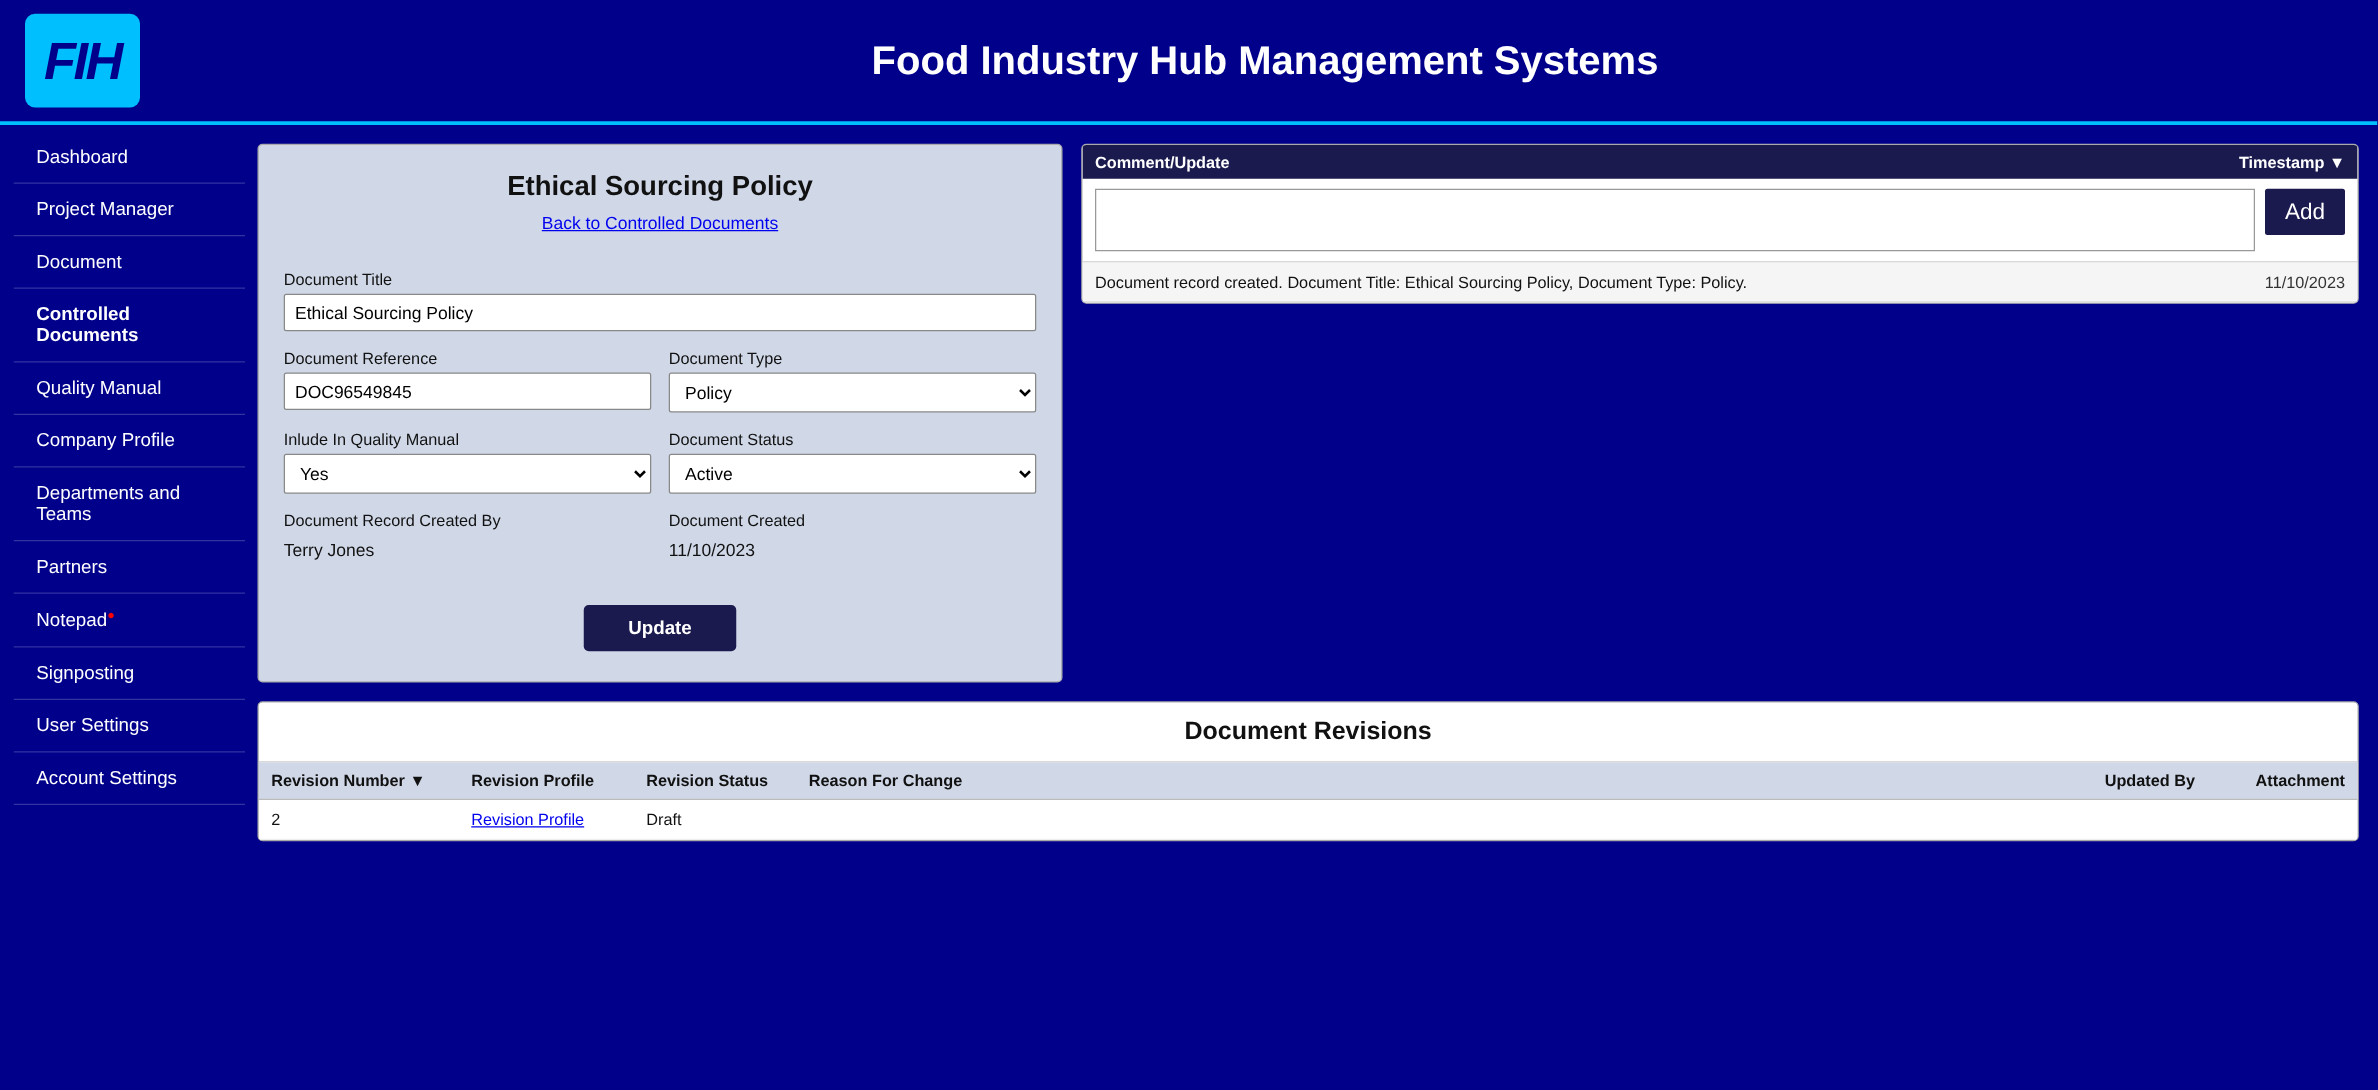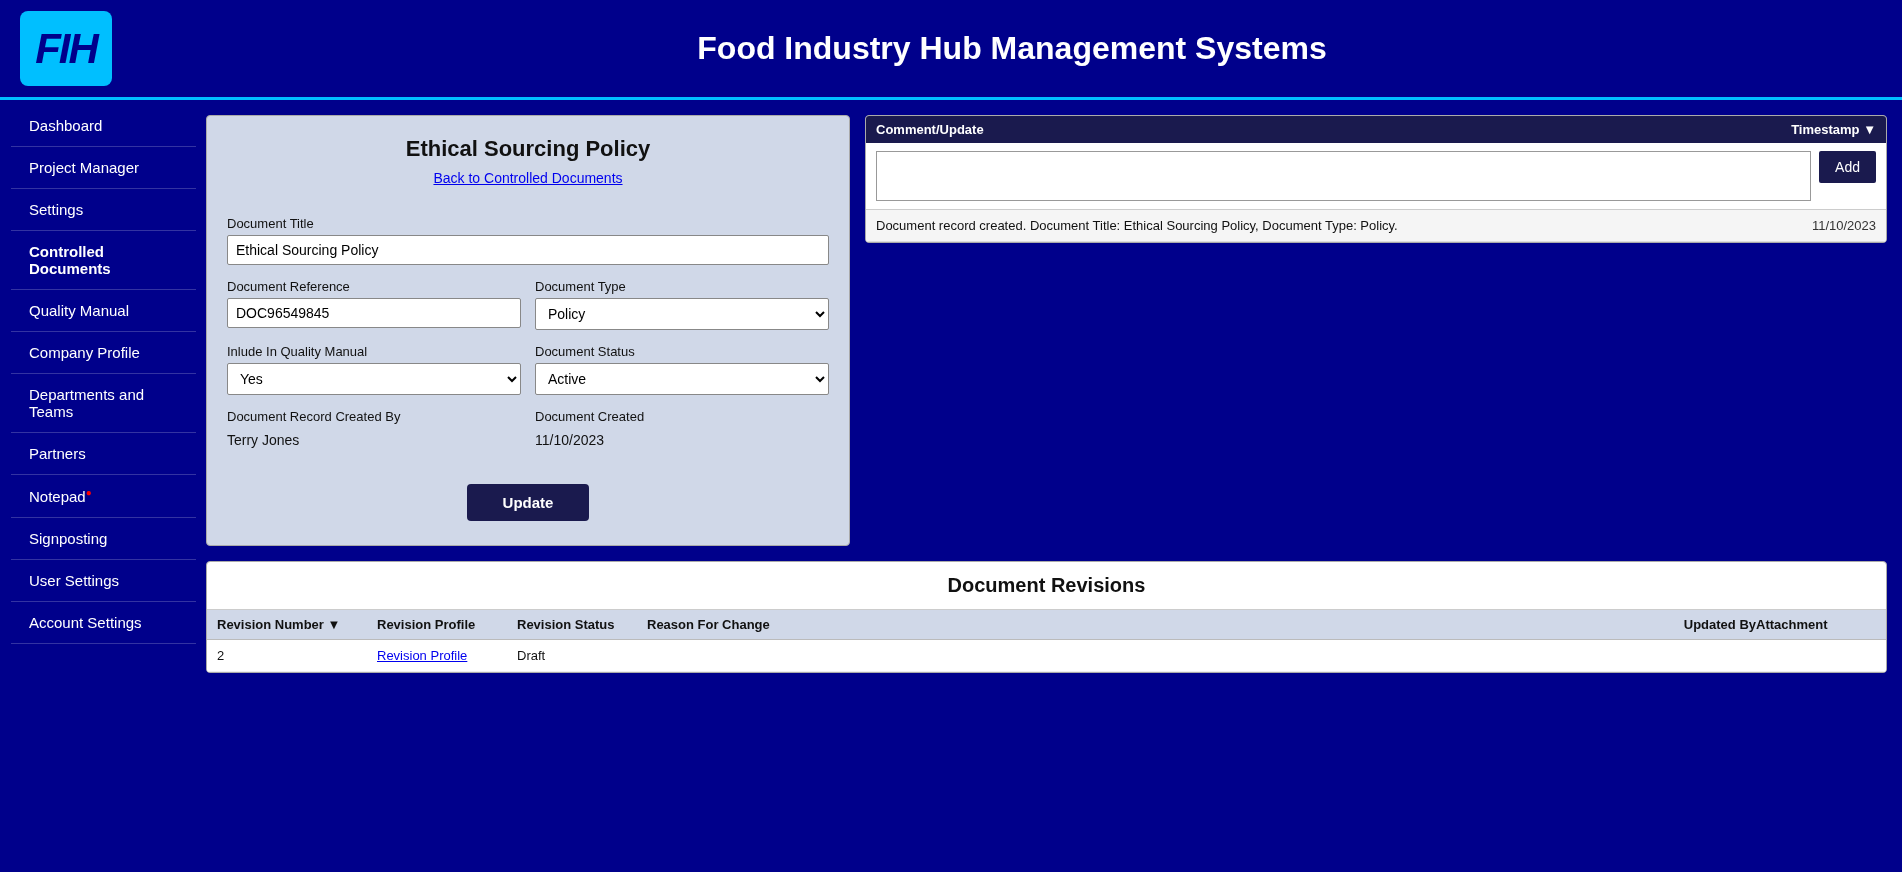--- a/index.html
+++ b/index.html
@@ -209,21 +209,21 @@
       border: 1px solid #999;
       resize: none;
       font-size: 13px;
       padding: 4px;
     }
     .add-btn {
       background: #1a1a4e;
       color: white;
       border: none;
       padding: 8px 16px;
-      font-size: 14px;
+      font-size: 18px;
       cursor: pointer;
       border-radius: 2px;
     }
     .comment-entry {
       display: flex;
       padding: 8px 10px;
       font-size: 13px;
       color: #111;
       background: #f5f5f5;
       border-bottom: 1px solid #ddd;
@@ -253,21 +253,21 @@
       font-weight: bold;
       color: #111;
       padding: 7px 10px;
       border-bottom: 1px solid #bbb;
     }
     .rev-col-num { width: 160px; }
     .rev-col-profile { width: 140px; }
     .rev-col-status { width: 130px; }
     .rev-col-reason { flex: 1; }
     .rev-col-updby { width: 130px; text-align: right; }
-    .rev-col-attach { width: 120px; text-align: left; }
+    .rev-col-attach { width: 120px; text-align: right; }
     .revision-row {
       display: flex;
       padding: 8px 10px;
       font-size: 13px;
       color: #111;
       background: white;
       border-bottom: 1px solid #eee;
       align-items: center;
     }
     .revision-row .link { color: #0000EE; text-decoration: underline; cursor: pointer; }
@@ -285,21 +285,21 @@
 <div class="main-layout">
 
   <nav class="sidebar">
     <div class="sidebar-item">
       <span>Dashboard</span>
     </div>
     <div class="sidebar-item">
       <span>Project Manager</span>
     </div>
     <div class="sidebar-item">
-      <span>Settings</span>
+      <span>Document</span>
     </div>
     <div class="sidebar-item active">
       <span>Controlled Documents</span>
     </div>
     <div class="sidebar-item">
       <span>Quality Manual</span>
     </div>
     <div class="sidebar-item">
       <span>Company Profile</span>
     </div>

